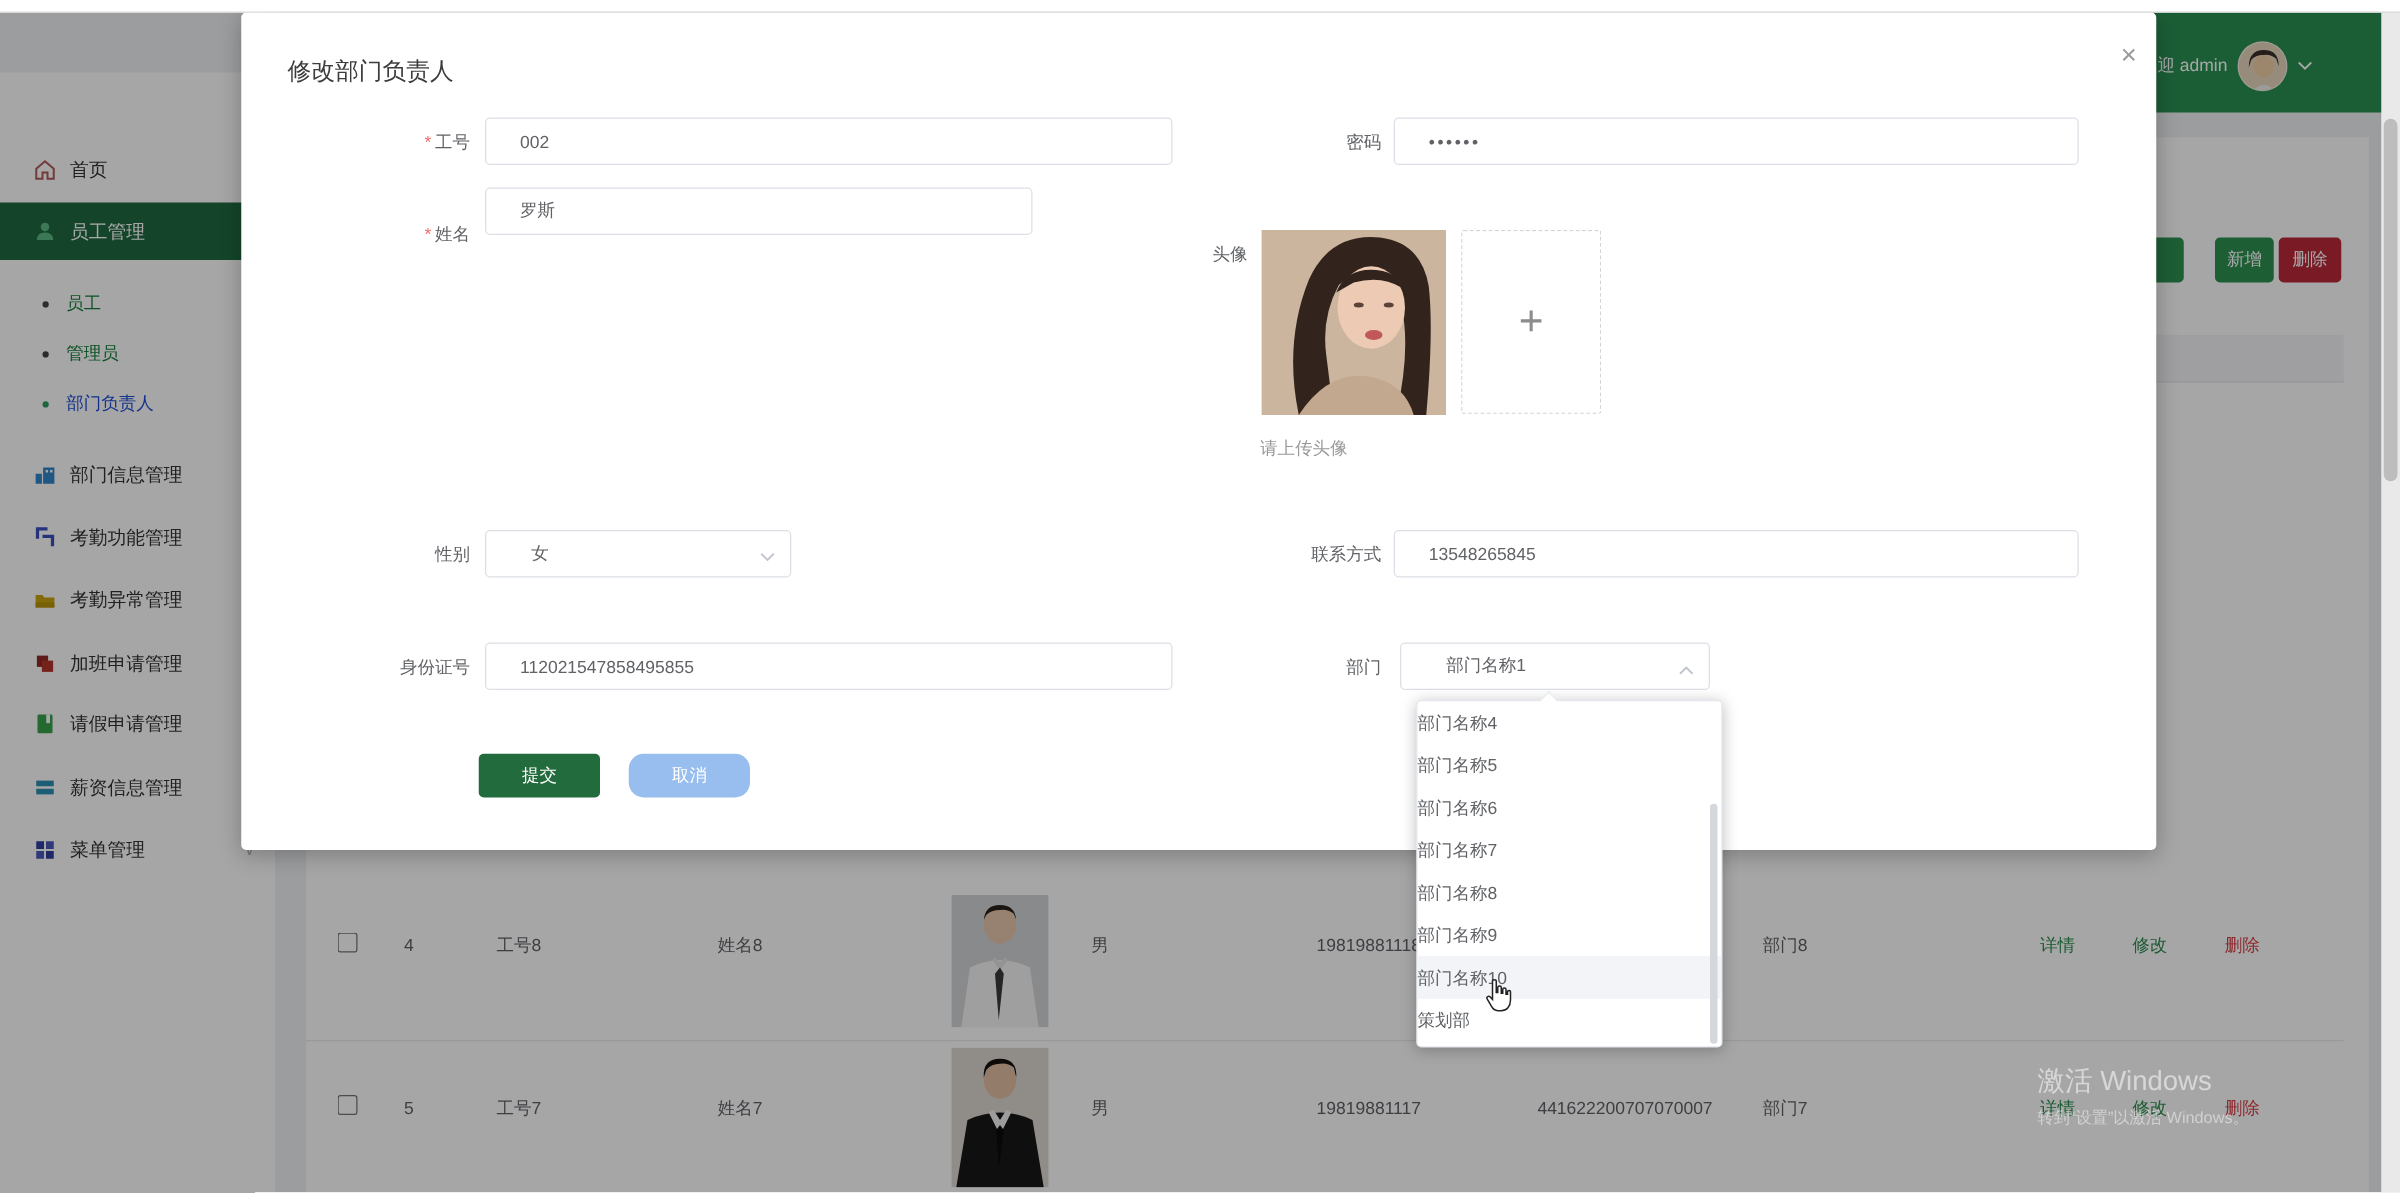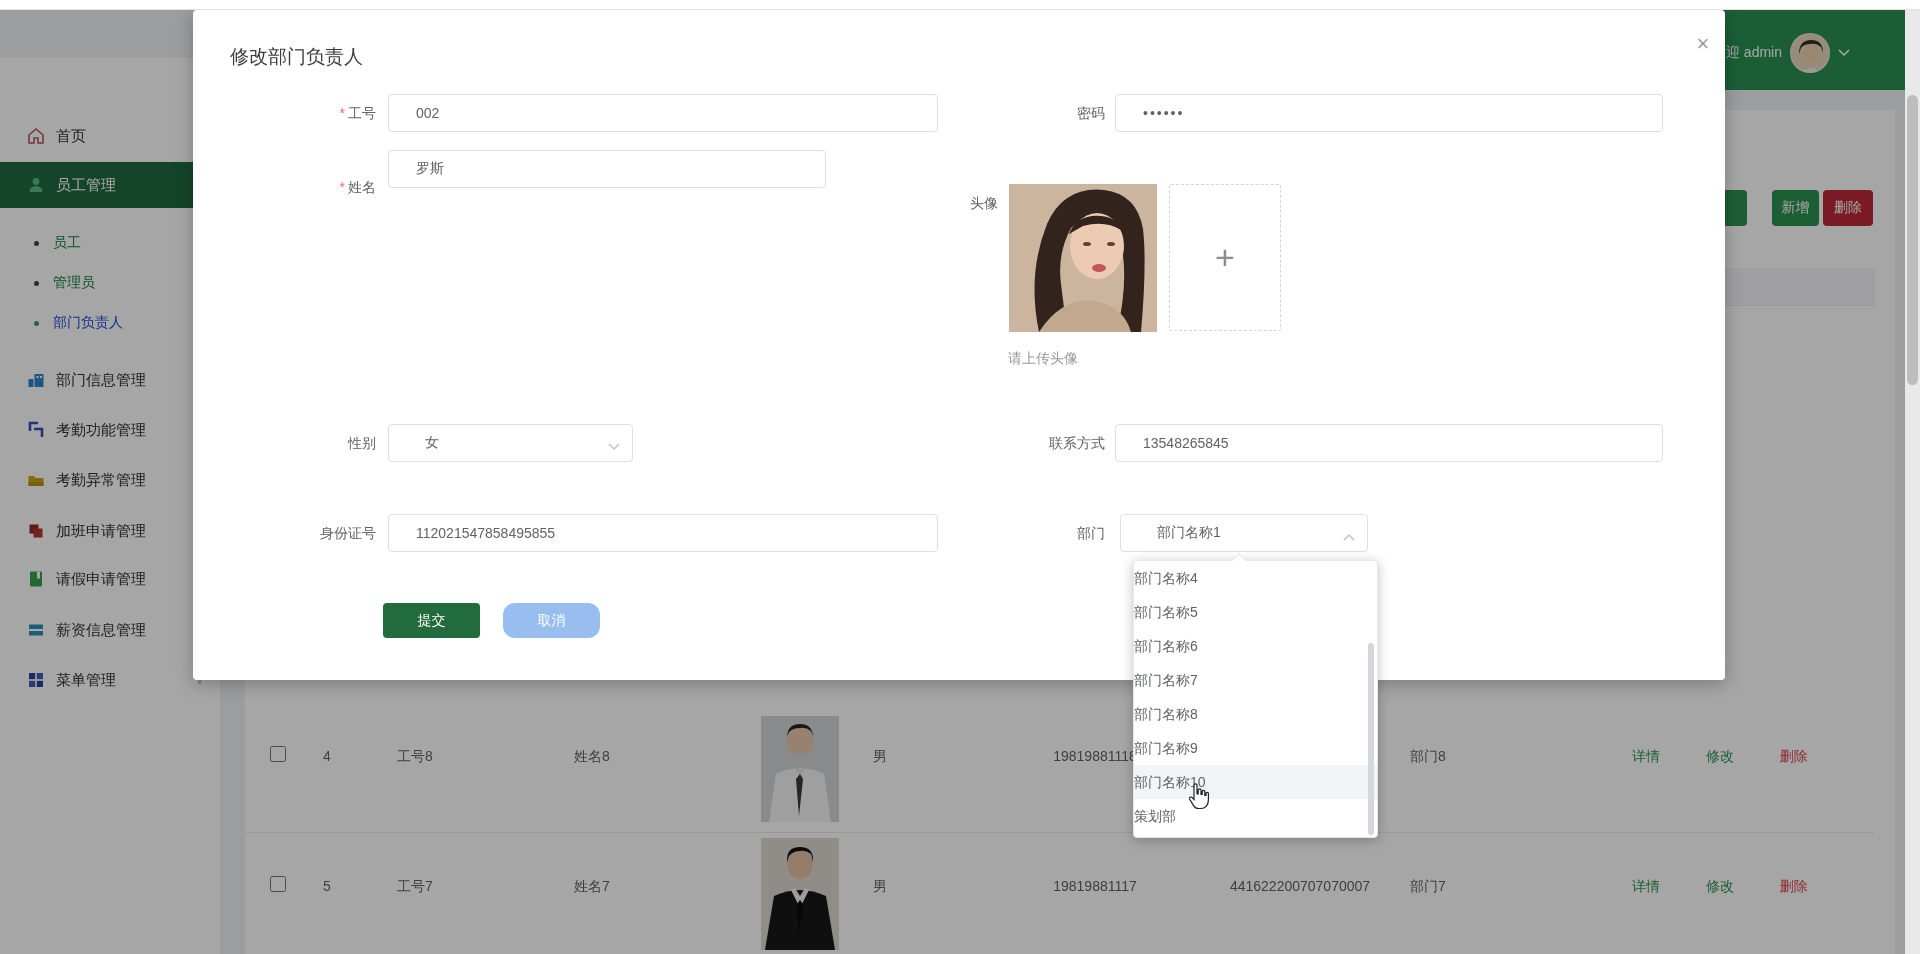--- a/index.html
+++ b/index.html
@@ -340,20 +340,24 @@
     <div class="dd-option">部门名称5</div>
     <div class="dd-option">部门名称6</div>
     <div class="dd-option">部门名称7</div>
     <div class="dd-option">部门名称8</div>
     <div class="dd-option">部门名称9</div>
     <div class="dd-option hover">部门名称10</div>
     <div class="dd-option">策划部</div>
     <div id="dd-scroll-thumb"></div>
   </div>
 
+  <div id="watermark">
+    <div class="w1">激活 Windows</div>
+    <div class="w2">转到“设置”以激活 Windows。</div>
+  </div>
 
   <span id="cursor">
     <svg width="26" height="30" viewBox="0 0 26 30">
         <path d="M9 3 c0-1.6 3-1.6 3 0 v9 h1.2 V8 c0-1.5 2.8-1.5 2.8 0 v4.5 h1.2 V9.5 c0-1.4 2.6-1.4 2.6 0 v3.8 h1.2 v-2 c0-1.3 2.4-1.3 2.4 0 V18 c0 5-3 8.5-7.5 8.5 h-2.5 c-2.6 0-4-1.2-5.3-3.6 L4.6 17 c-.8-1.5 1.4-2.7 2.6-1.4 L9 17.5 Z" fill="#ffffff" stroke="#222222" stroke-width="1.2"></path>
       </svg>
   </span>
 
 </div>
 
 </body></html>

